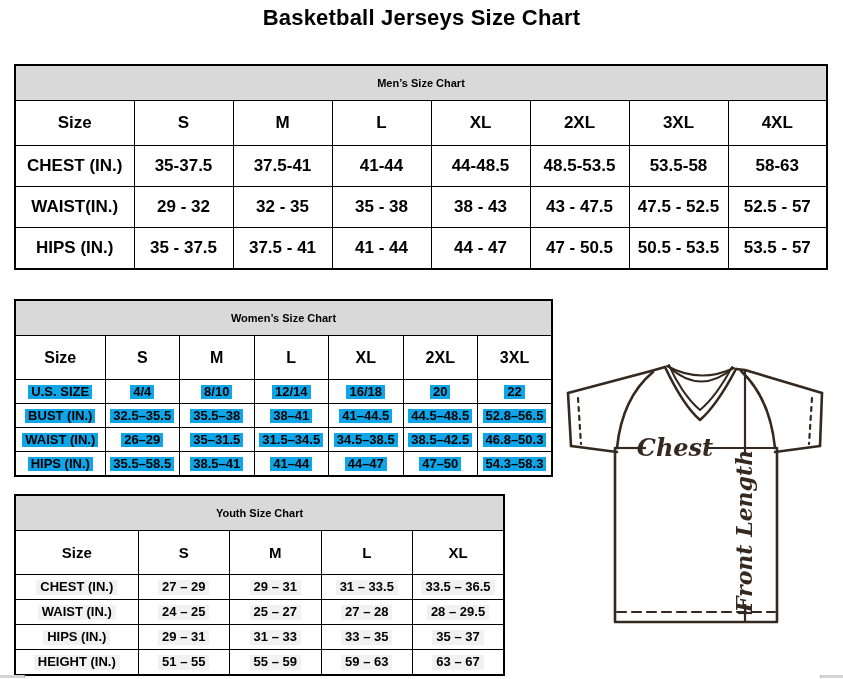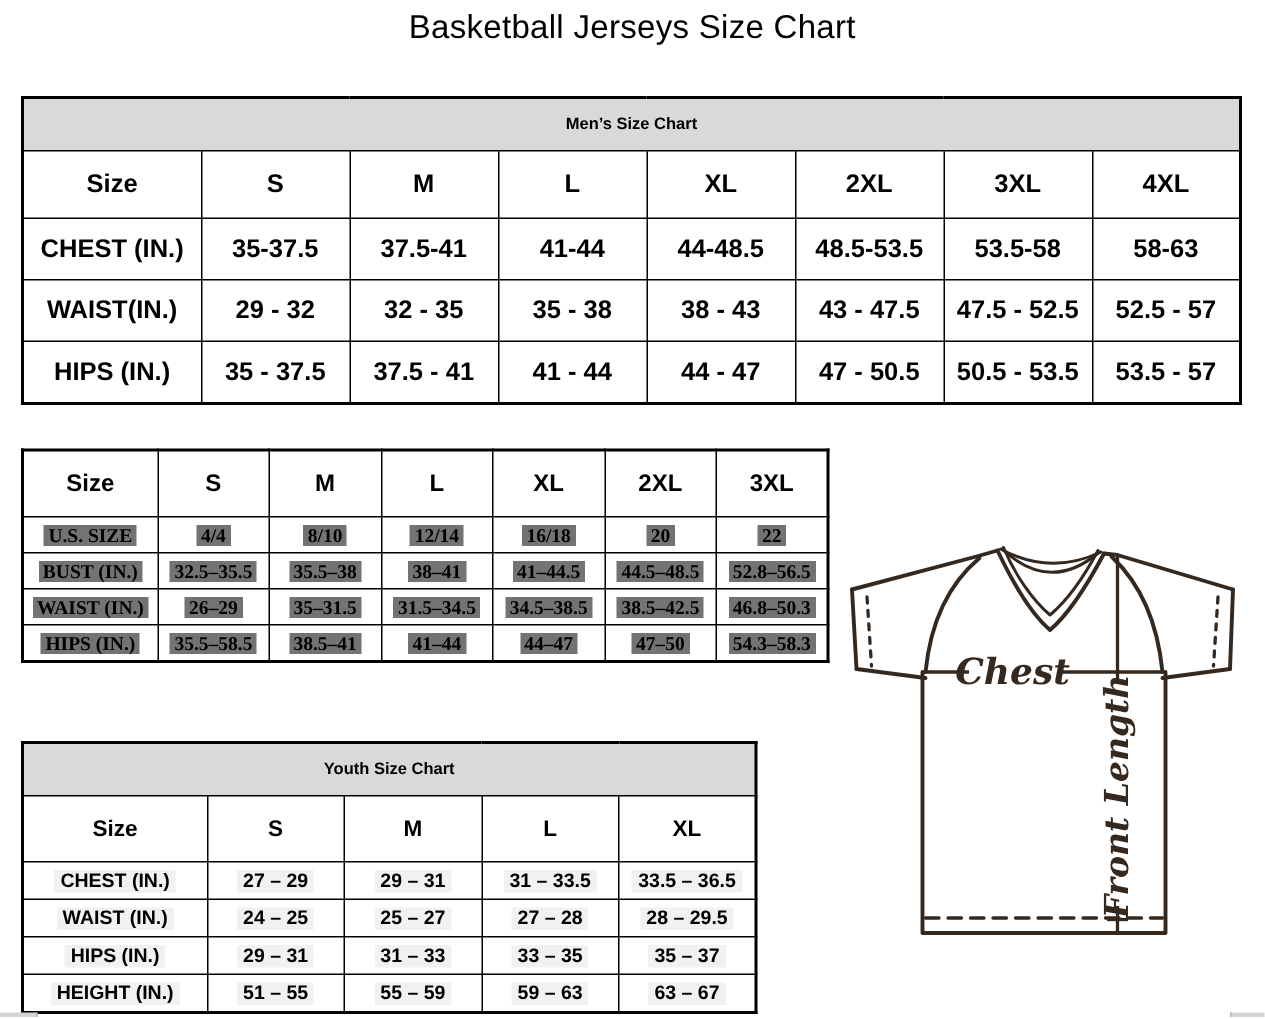--- a/index.html
+++ b/index.html
@@ -3,21 +3,21 @@
 <meta charset="utf-8">
 <style>
   html,body{margin:0;padding:0;}
   body{
     width:843px;height:679px;position:relative;overflow:hidden;
     background:#ffffff;color:#000;
     font-family:"Liberation Sans", sans-serif;
   }
   .page-title{
     position:absolute;top:5px;left:0;width:100%;
-    text-align:center;font-size:22px;font-weight:normal;letter-spacing:.2px;
+    text-align:center;font-size:22px;font-weight:bold;letter-spacing:.2px;
   }
   table{
     position:absolute;border-collapse:collapse;table-layout:fixed;
     background:#fff;border:2px solid #000;
   }
   td{
     border:1px solid #000;text-align:center;vertical-align:middle;
     font-weight:bold;color:#000;white-space:nowrap;overflow:hidden;padding:0;
   }
   tr.band td{background:#d9d9d9;font-size:11px;height:34px;}
@@ -29,21 +29,21 @@
   #men tr.size td{height:44px;font-size:17px;}
   #men tr.data td{height:40px;font-size:17px;}
   #men td.rowlabel{font-size:15px;}
 
   
   #women{left:14px;top:299px;width:539px;}
   #women col.first{width:90px;}
   #women tr.size td{height:43px;font-size:16px;}
   #women tr.data td{height:23px;font-size:13px;}
   #women td.rowlabel{font-size:12px;}
-  #women tr.data .hl{background:#737373;padding:0 3px;font-family:Liberation Serif, serif;}
+  #women tr.data .hl{background:#0ea5e9;padding:0 3px;}
 
   
   #youth{left:14px;top:494px;width:491px;}
   #youth col.first{width:123px;}
   #youth tr.size td{height:43px;font-size:15px;}
   #youth tr.data td{height:24px;font-size:13px;}
   #youth td.rowlabel{font-size:12px;}
   #youth tr.data .hl{background:#f1f1f1;padding:0 4px;}
 
   
@@ -125,20 +125,23 @@
     <colgroup>
       <col class="first">
       <col>
       <col>
       <col>
       <col>
       <col>
       <col>
     </colgroup>
     <tbody>
+      <tr class="band">
+        <td colspan="7">Women’s Size Chart</td>
+      </tr>
       <tr class="size">
         <td class="rowlabel">Size</td>
         <td>S</td>
         <td>M</td>
         <td>L</td>
         <td>XL</td>
         <td>2XL</td>
         <td>3XL</td>
       </tr>
       <tr class="data">

